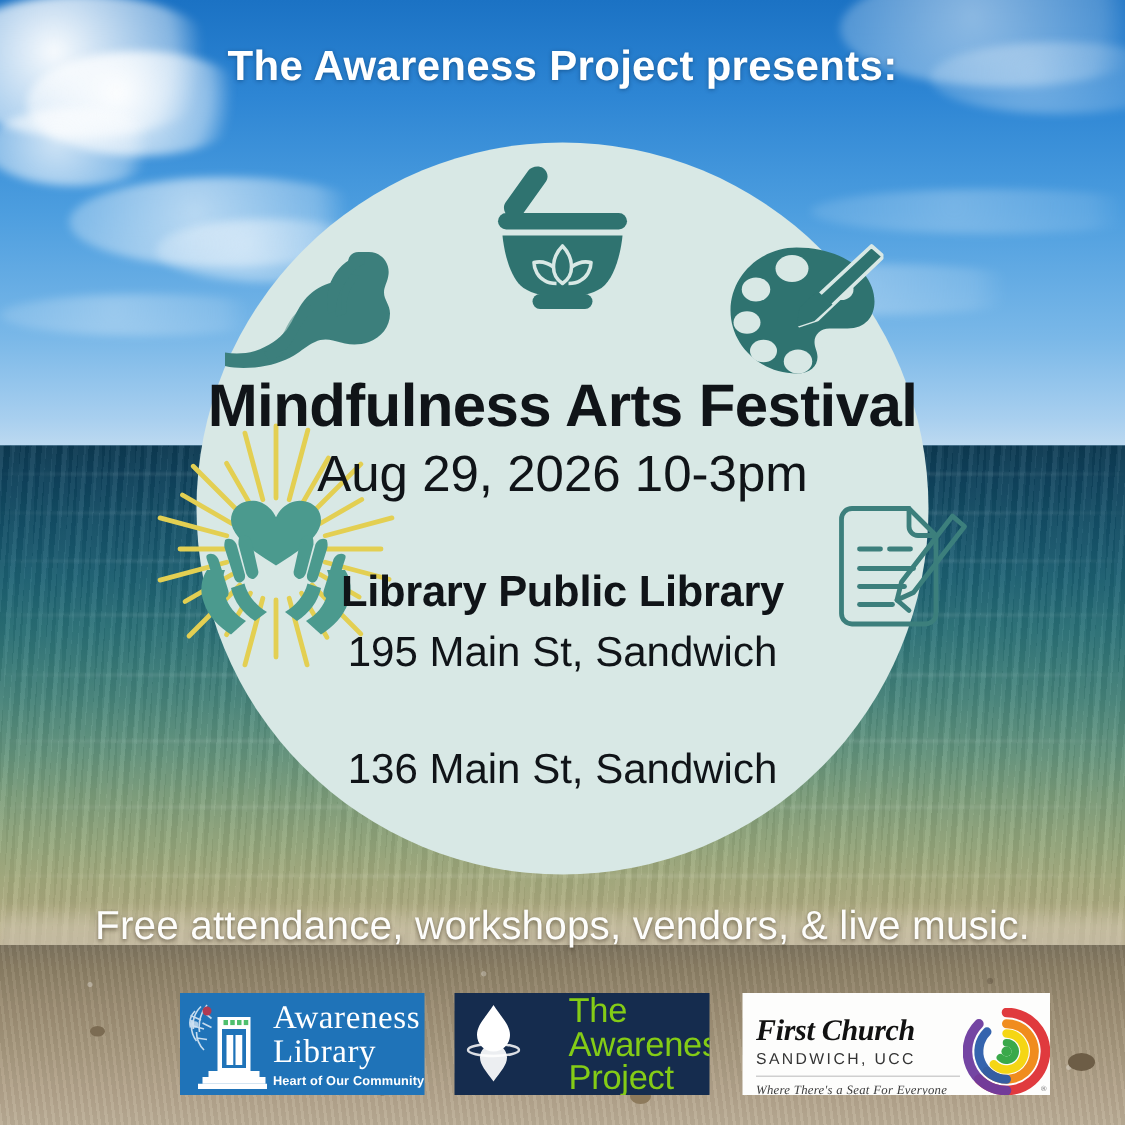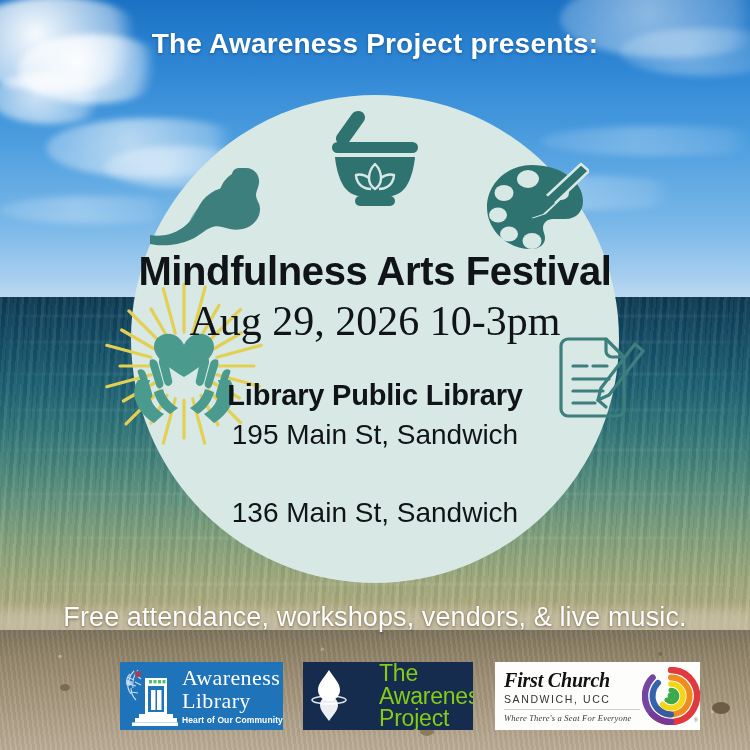--- a/index.html
+++ b/index.html
@@ -103,21 +103,21 @@
   #icon-yoga     { left:150px; top:162px; width:128px; height:100px; }
   #icon-mortar   { left:322px; top:106px; width:106px; height:100px; }
   #icon-palette  { left:483px; top:162px; width:106px; height:92px; }
   #icon-hands    { left:130px; top:330px; width:108px; height:96px; }
   #icon-notepad  { left:551px; top:334px; width:96px; height:92px; }
 
   
   .ctext { position:absolute; left:131px; width:488px; text-align:center; color:#101418; }
   .line-annual   { top:212px; font-size:33px; font-weight:400; letter-spacing:.3px; }
   .line-title    { top:249px; font-size:40px; font-weight:700; letter-spacing:-.4px; }
-  .line-date     { top:297px; font-size:42px; font-weight:400; letter-spacing:0;font-family:Liberation Serif, serif; }
+  .line-date     { top:297px; font-size:34px; font-weight:400; letter-spacing:0; }
   .line-venues   { top:342px; font-size:26px; font-weight:400; }
   .line-v1name   { top:379px; font-size:29px; font-weight:700; letter-spacing:-.2px; }
   .line-v1addr   { top:419px; font-size:28px; font-weight:400; }
   .line-v2name   { top:457px; font-size:29px; font-weight:700; letter-spacing:-.3px; }
   .line-v2addr   { top:497px; font-size:28px; font-weight:400; }
 
   
   .tagline {
     position:absolute; left:0; top:602px; width:750px; text-align:center;
     color:#fdfdfb; font-size:27px; font-weight:400; letter-spacing:.1px;
@@ -138,21 +138,21 @@
   .lib-l3 { font-size:8.5px; font-weight:700; margin-top:4px; letter-spacing:.1px; }
 
   #logo-awareness {
     left:303px; width:170px; background:#152c4e; padding-left:6px;
   }
   .aw-mark { width:40px; height:58px; flex:0 0 40px; }
   .aw-text { padding-left:5px; color:#84cc16; line-height:.98;margin-left:25px; }
   .aw-l { font-size:23px; font-weight:400; letter-spacing:-.2px; }
 
   #logo-church {
-    left:495px; width:205px; background:#fdfdfc; padding-left:9px;
+    left:495px; width:205px; background:#fdfdfc; padding-left:9px;align-items:flex-end;
   }
   .ch-text { flex:1; line-height:1; }
   .ch-l1 { font-family:"Liberation Serif", serif; font-weight:700; font-style:italic; font-size:20px; color:#111; letter-spacing:-.2px; }
   .ch-l2 { font-size:10.5px; color:#333; letter-spacing:1.6px; margin-top:4px; }
   .ch-rule { height:1px; background:#cfcfcf; margin:5px 2px 4px 0; }
   .ch-l3 { font-family:"Liberation Serif", serif; font-style:italic; font-size:8.5px; color:#3a3a3a; letter-spacing:.2px; }
   .ch-mark { width:58px; height:58px; flex:0 0 58px; }
 </style>
 </head>
 <body>

